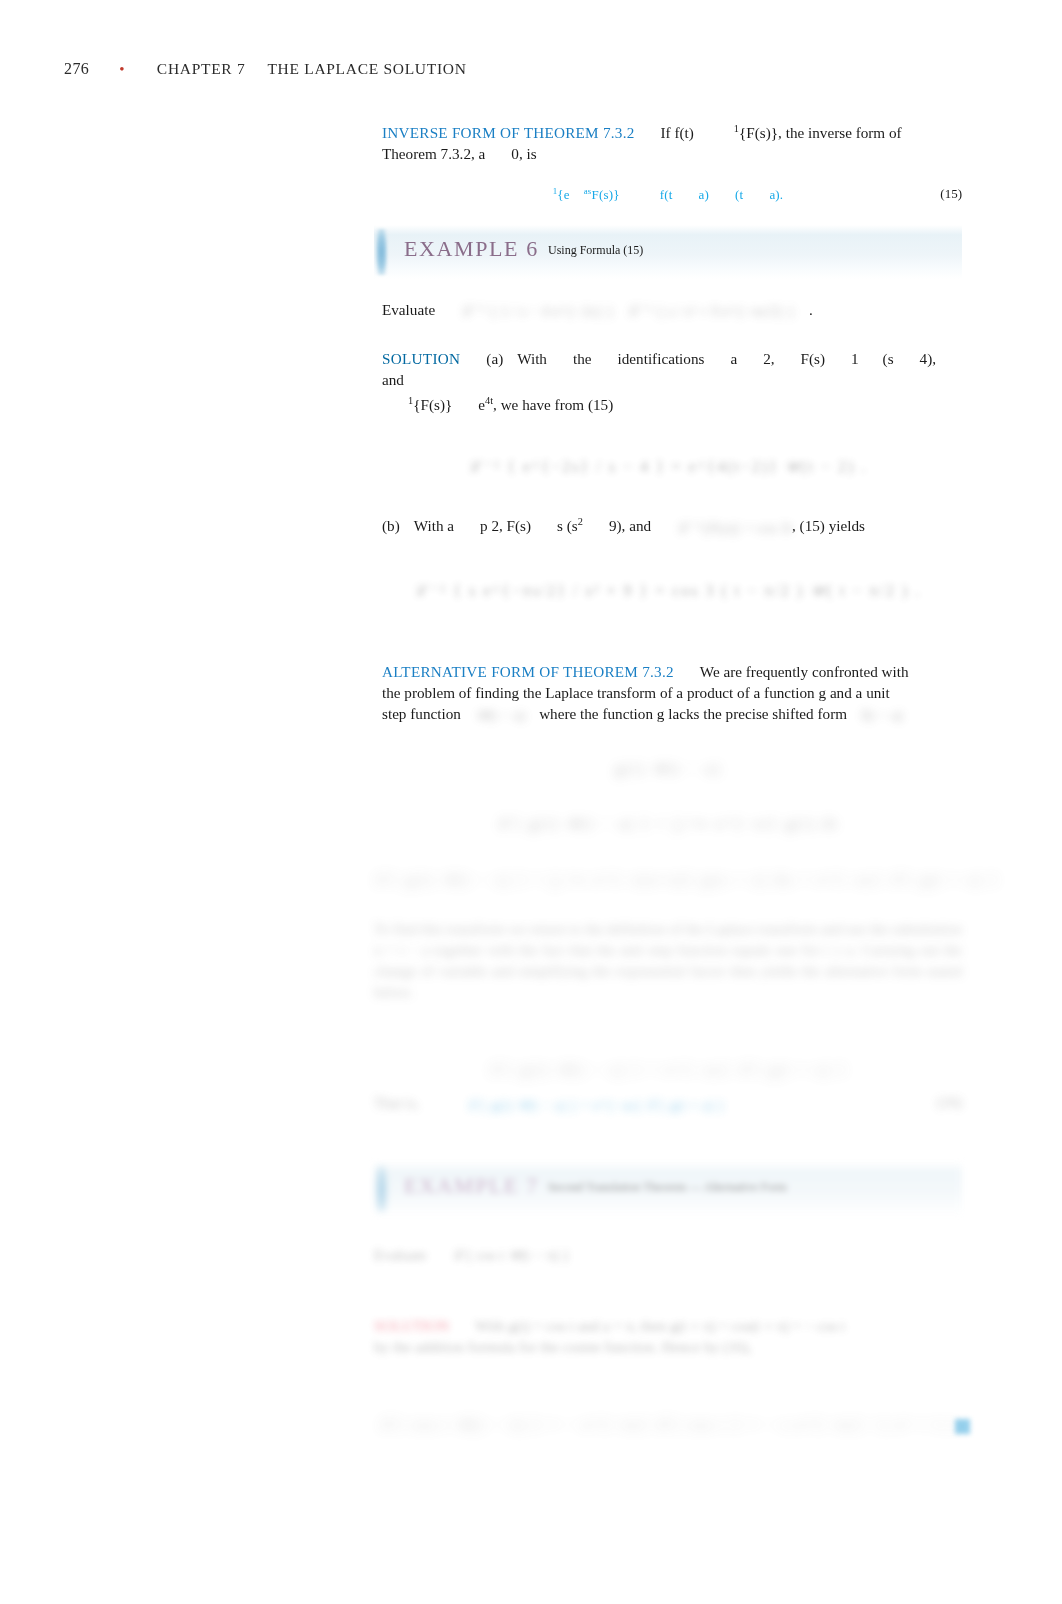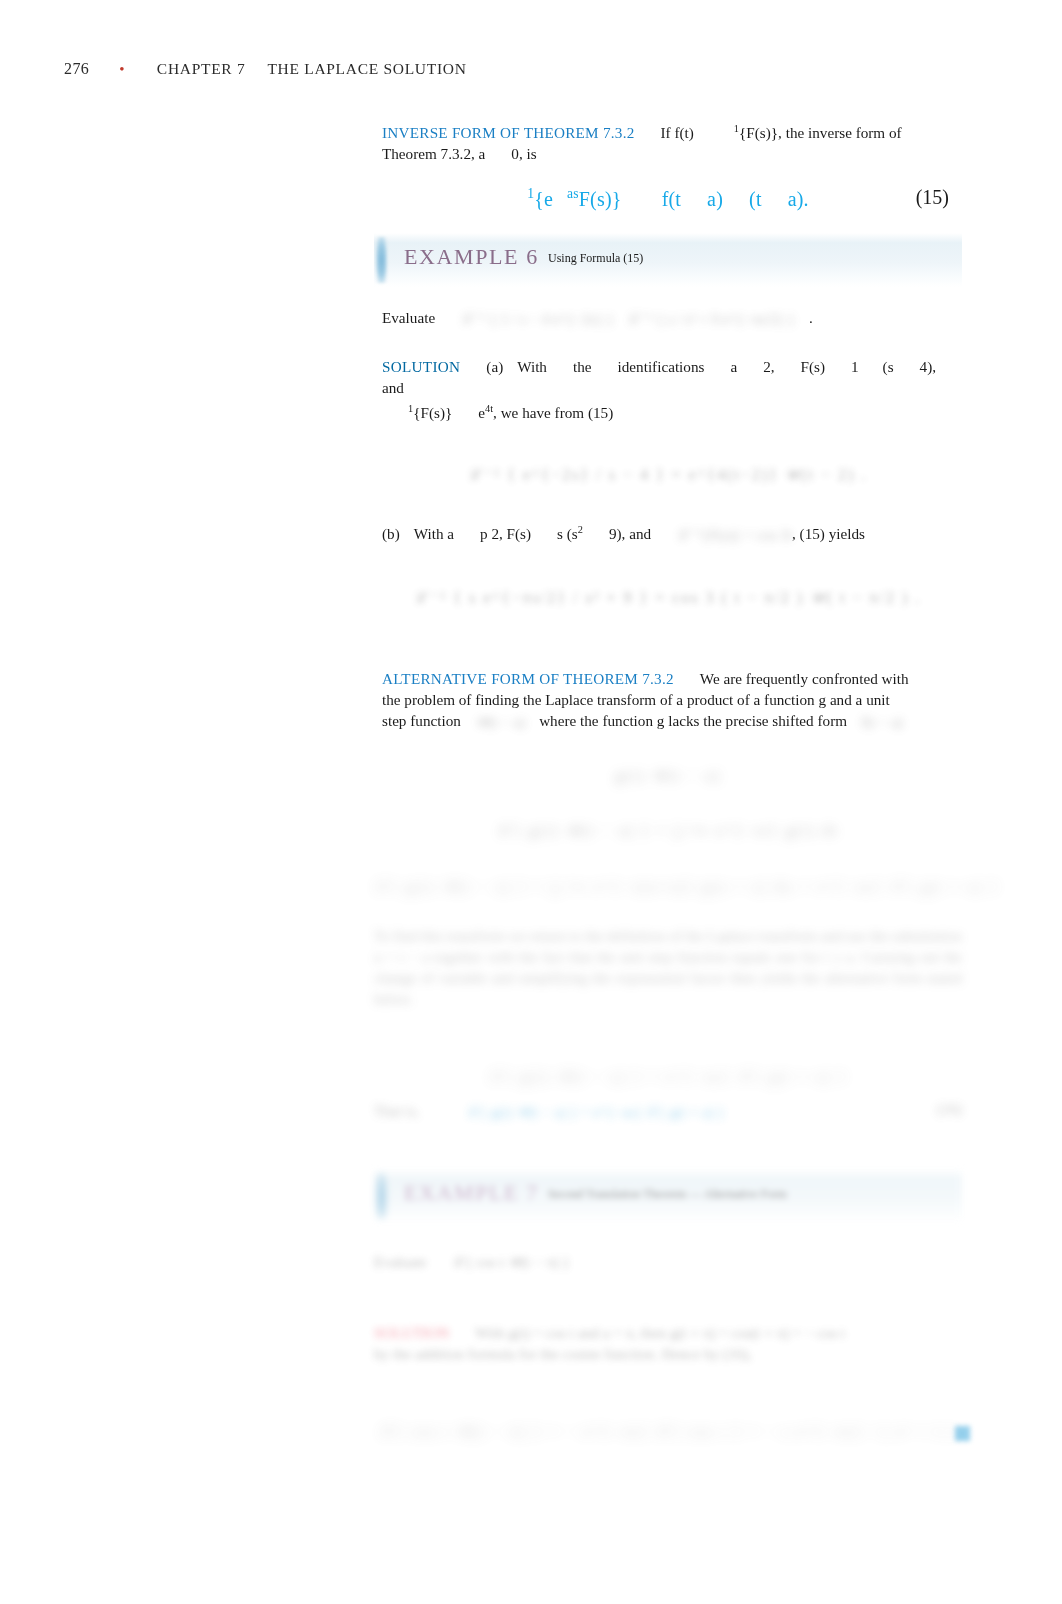--- a/index.html
+++ b/index.html
@@ -79,28 +79,28 @@
   }
   .gap-sm { display: inline-block; width: 14px; }
   .gap-md { display: inline-block; width: 26px; }
   .gap-lg { display: inline-block; width: 40px; }
 
   sup.sup { font-size: 0.68em; vertical-align: super; }
 
   
   .display-eq {
     position: relative;
-    font-size: 20px;
+    font-size: 13px;
     text-align: center;
     color: #17a9e8;
     margin-top: 22px;
   }
   .display-eq .eqnum {
     position: absolute;
-    right: 13px;
+    right: 0;
     top: 0;
     color: #1a1a1a;
   }
   .display-eq .eqbody {
     display: inline-block;
     letter-spacing: 0.2px;
   }
 
   
   .example-banner {

